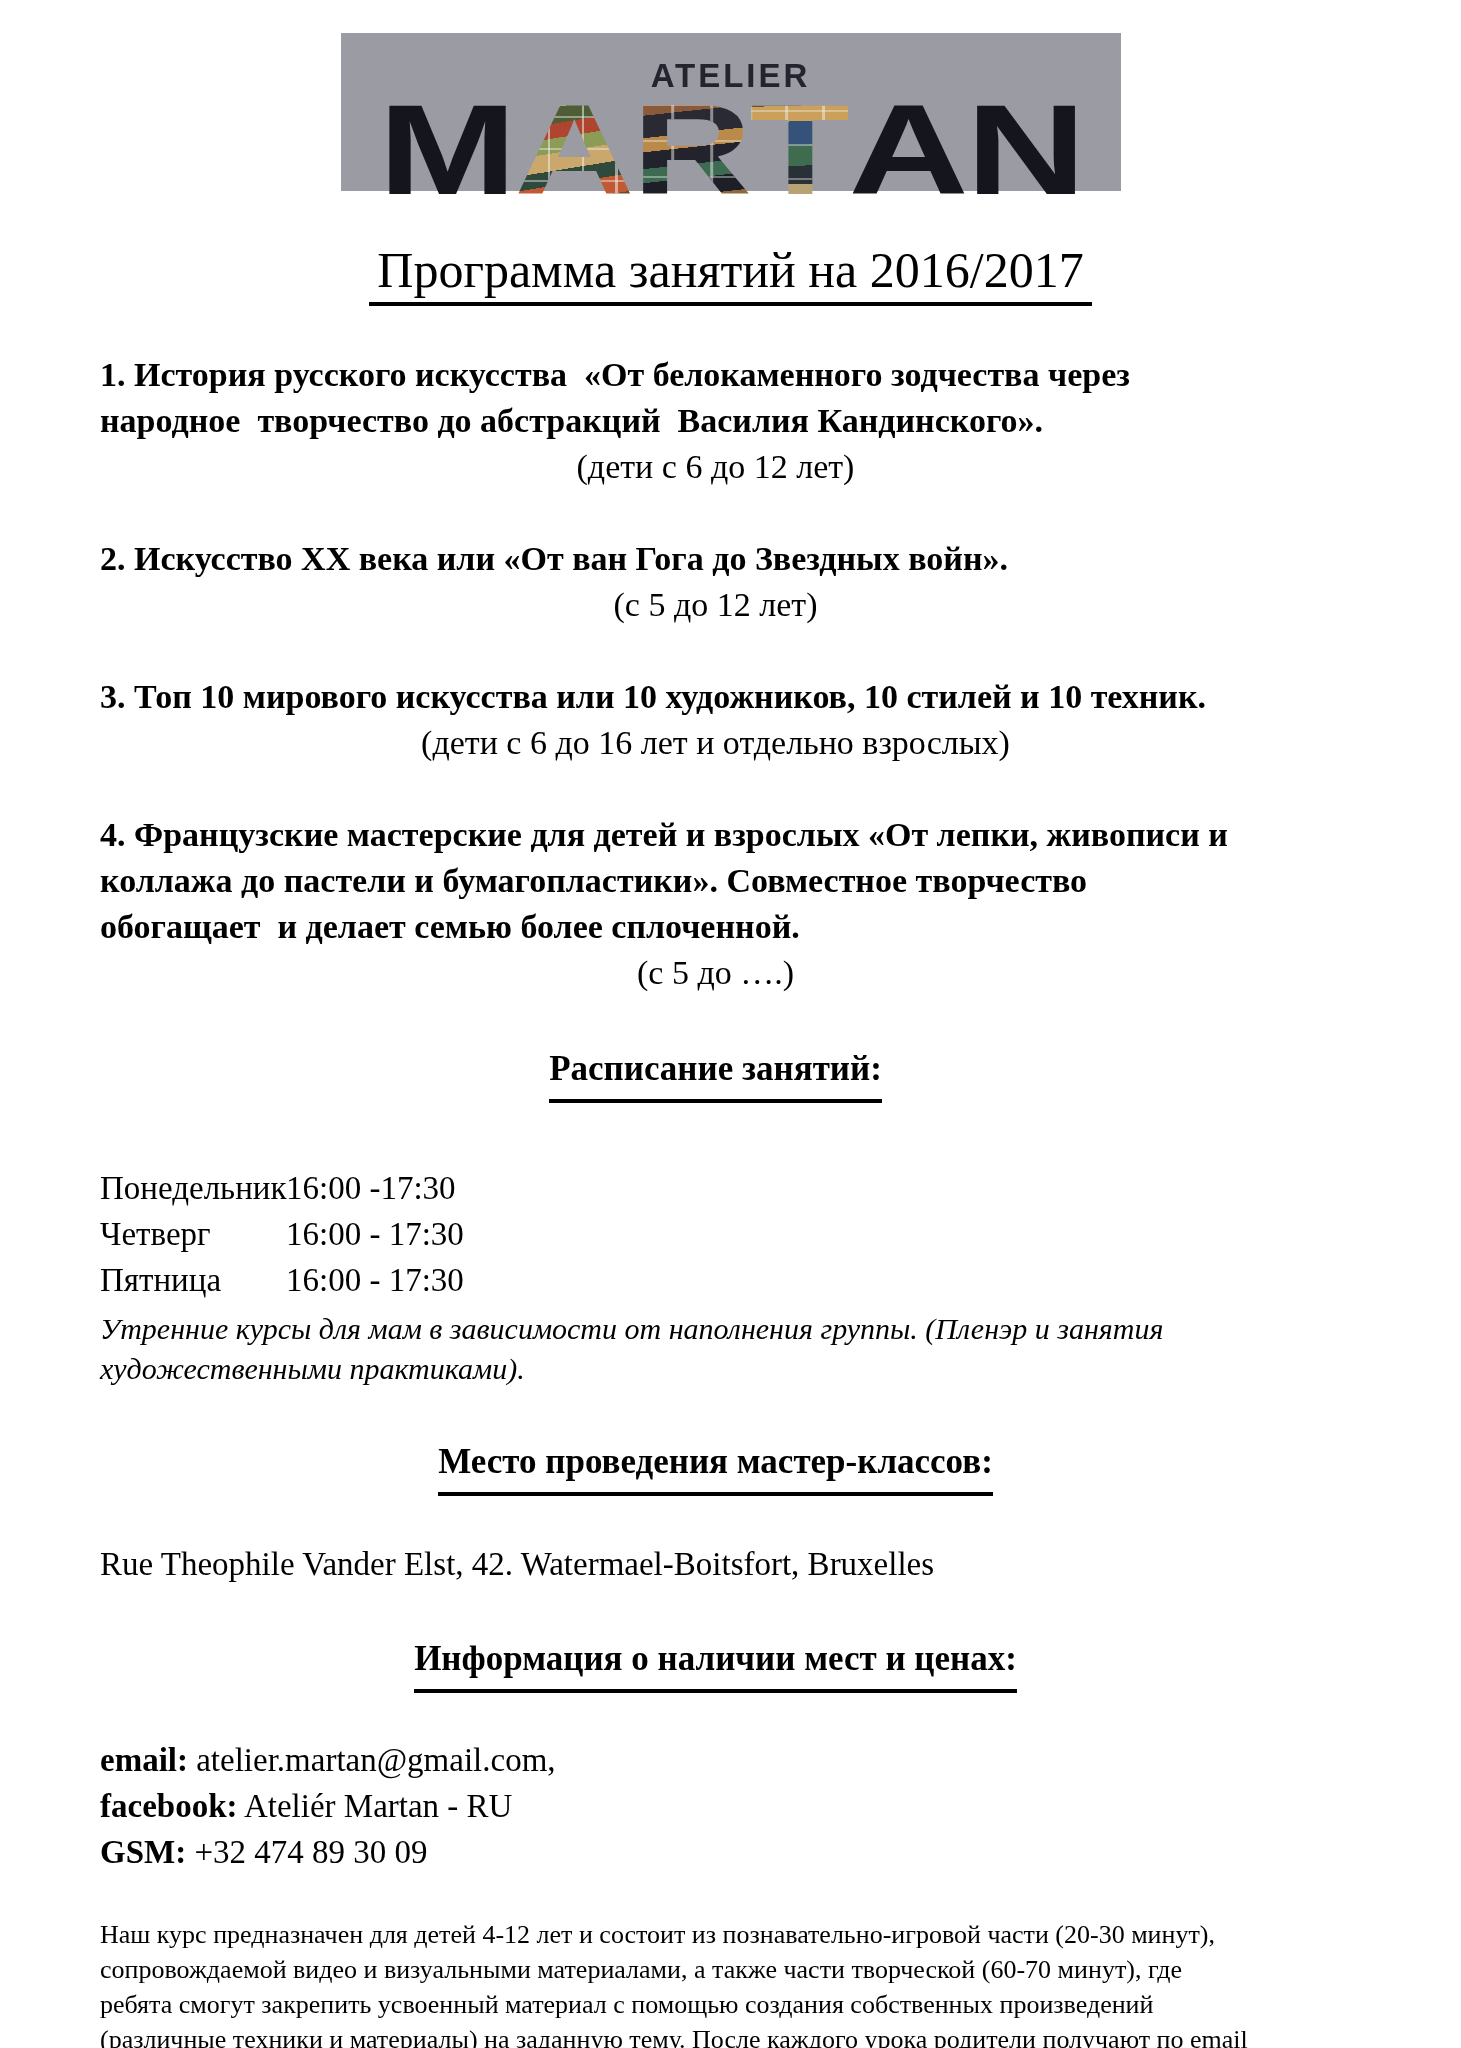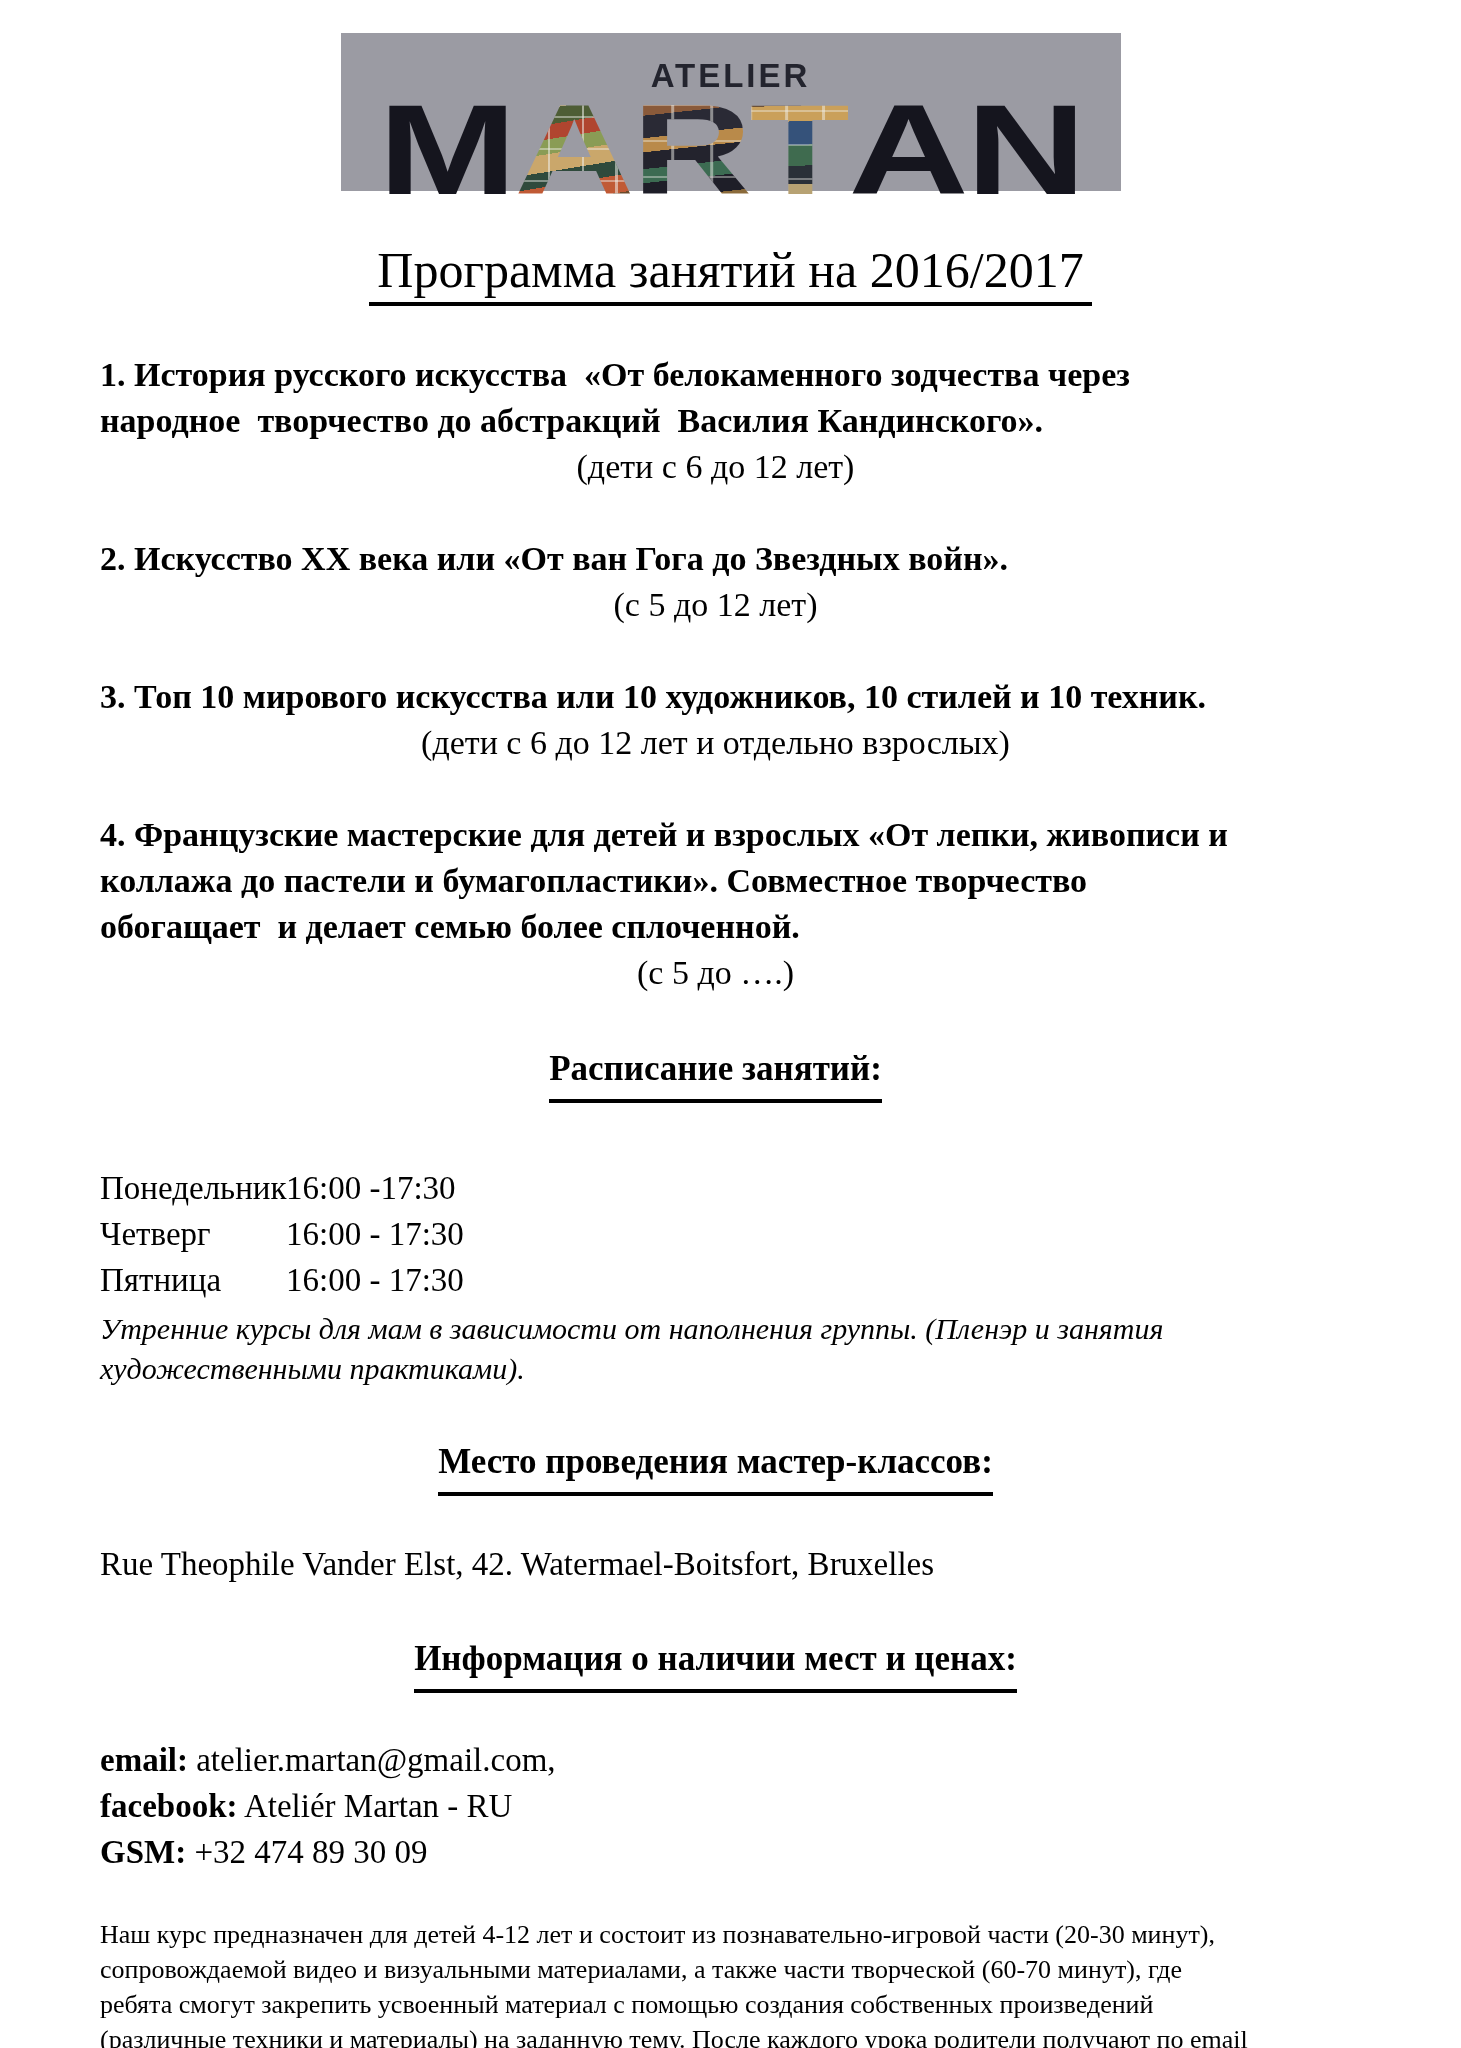--- a/index.html
+++ b/index.html
@@ -157,21 +157,21 @@
       <div class="audience">(дети с 6 до 12 лет)</div>
     </div>
 
     <div class="program">
       <div class="program-line">2. Искусство XX века или «От ван Гога до Звездных войн».</div>
       <div class="audience">(с 5 до 12 лет)</div>
     </div>
 
     <div class="program">
       <div class="program-line">3. Топ 10 мирового искусства или 10 художников, 10 стилей и 10 техник.</div>
-      <div class="audience">(дети с 6 до 12 лет и отдельно взрослых)</div>
+      <div class="audience">(дети с 6 до 16 лет и отдельно взрослых)</div>
     </div>
 
     <div class="program">
       <div class="program-line">4. Французские мастерские для детей и взрослых «От лепки, живописи и</div>
       <div class="program-line">коллажа до пастели и бумагопластики». Совместное творчество</div>
       <div class="program-line">обогащает  и делает семью более сплоченной.</div>
       <div class="audience">(с 5 до ….)</div>
     </div>
 
     <div class="section-heading">

